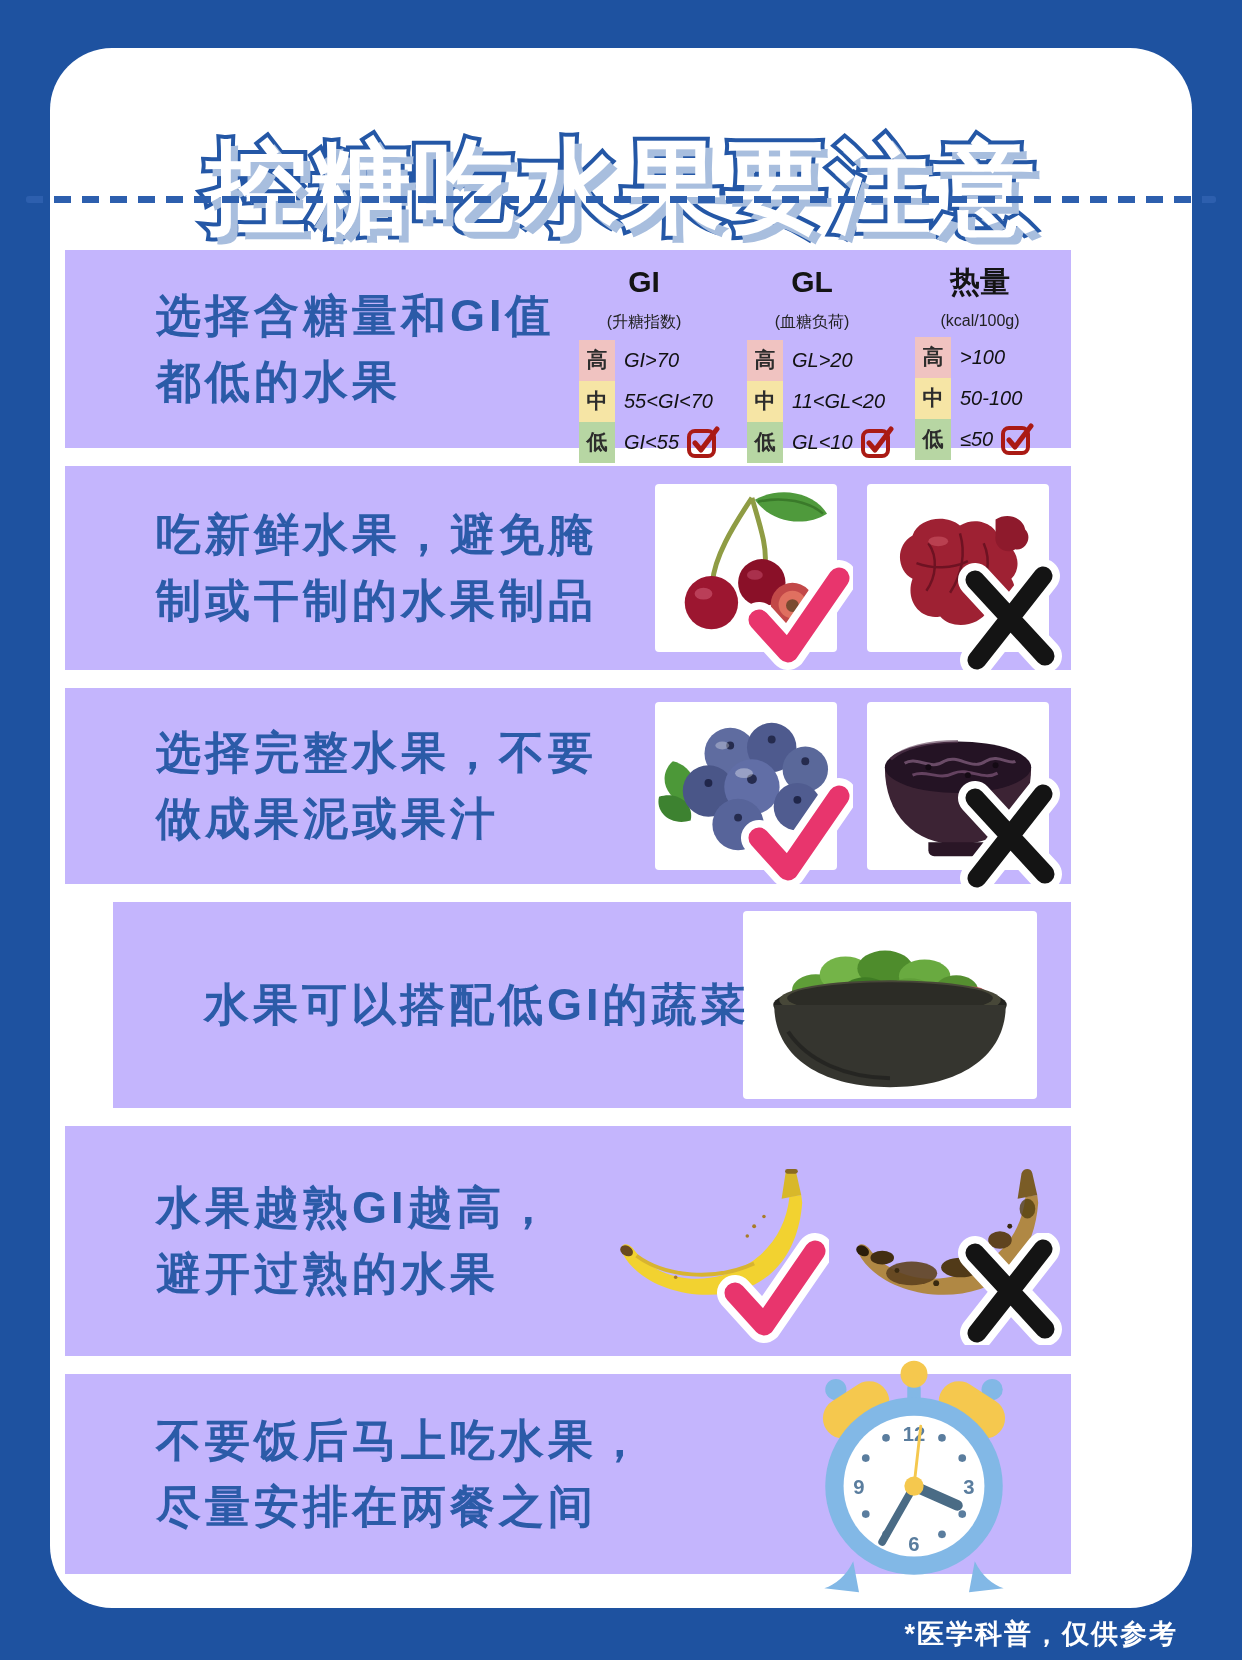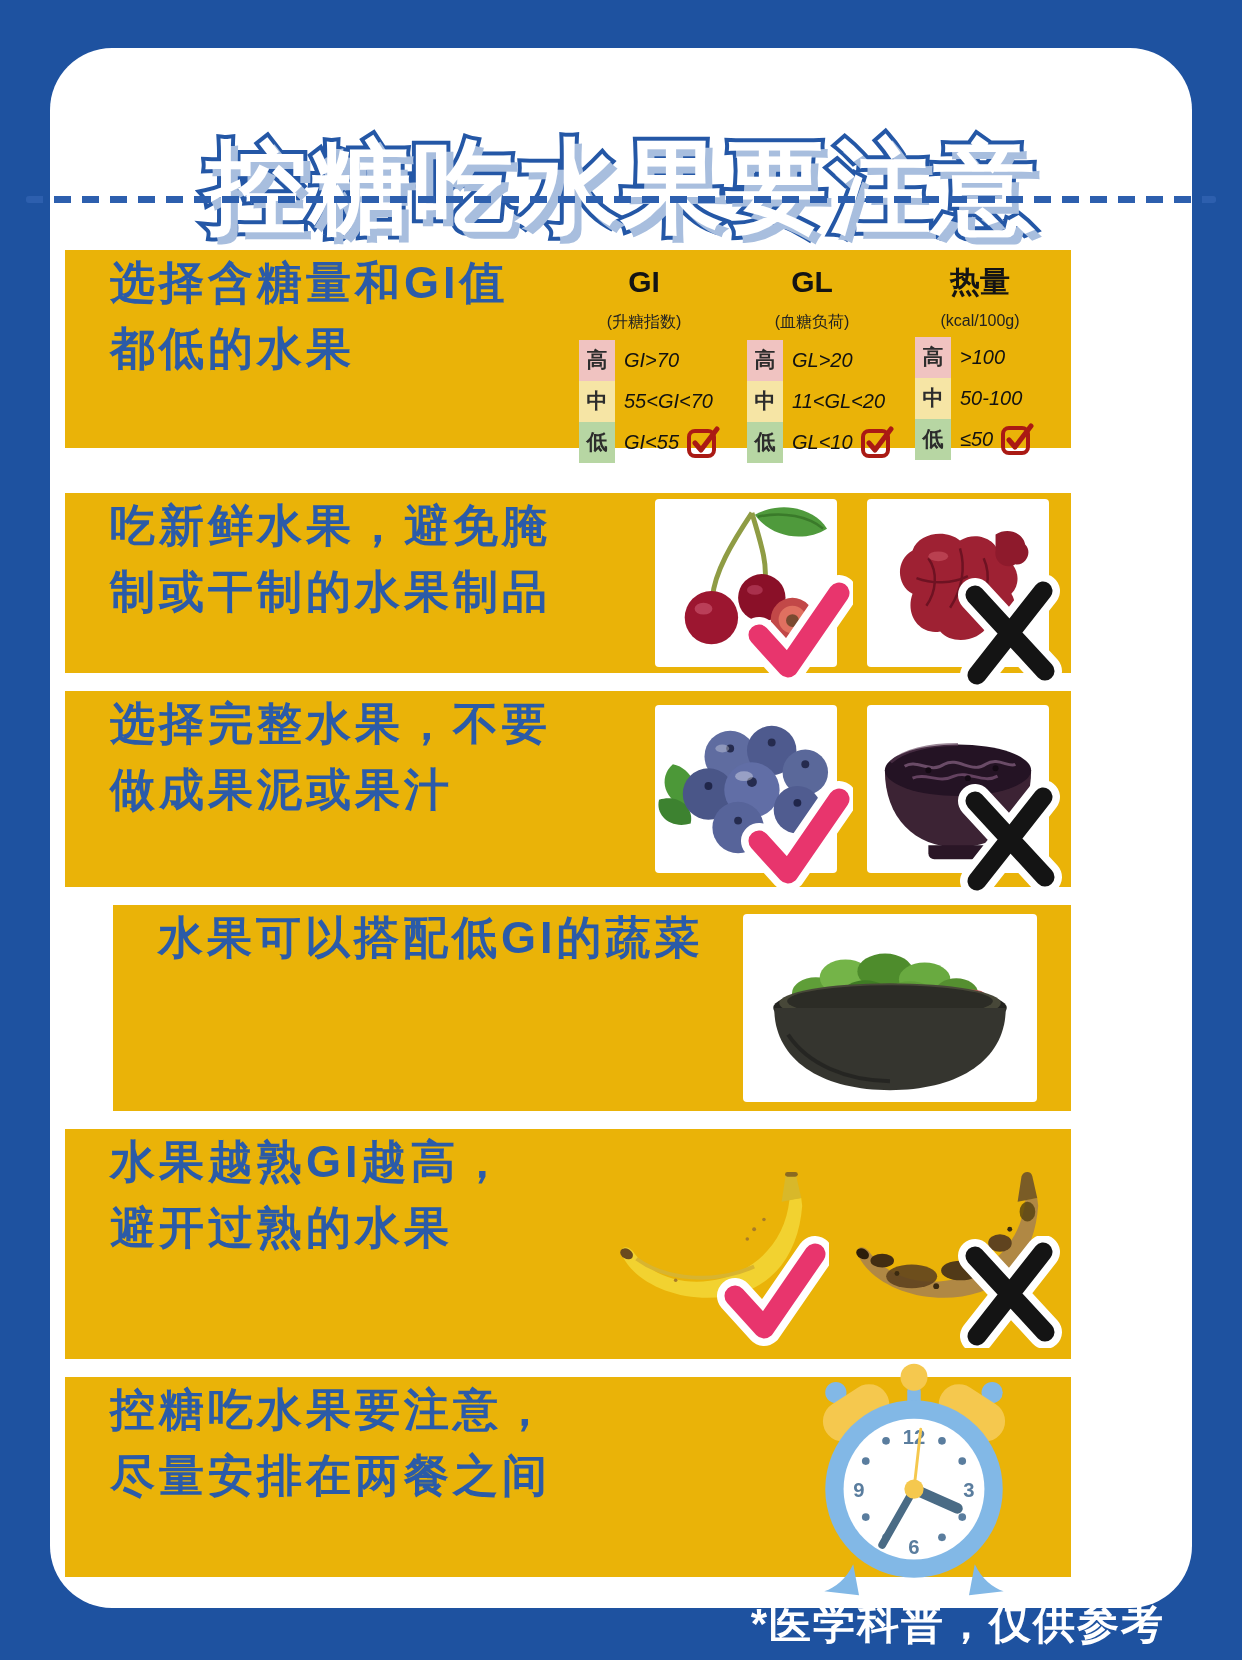--- a/index.html
+++ b/index.html
@@ -24,24 +24,24 @@
   .dashes{
     position:absolute;top:196px;left:26px;right:26px;height:7px;
     background:repeating-linear-gradient(90deg,#2d5fae 0 17px,transparent 17px 28px);
     border-radius:3px;
   }
   .rows{
     position:absolute;left:65px;top:250px;width:1006px;
     display:flex;flex-direction:column;gap:18px;
   }
   .row{
-    background:#eab308;position:relative;
-    display:flex;align-items:flex-start;
-  }
-  .r1{height:198px;} .r2{height:180px;margin-top:27px;} .r3{height:196px;}
+    background:#c4b5fd;position:relative;
+    display:flex;align-items:center;padding-left:46px;
+  }
+  .r1{height:198px;} .r2{height:204px;} .r3{height:196px;}
   .r4{height:206px;margin-left:48px;} .r5{height:230px;} .r6{height:200px;}
   .tip-text{
     margin-left:45px;font-size:45px;font-weight:600;color:#2b5ba8;
     line-height:1.47;letter-spacing:4px;white-space:nowrap;z-index:2;
   }
   
   .gi-table{position:absolute;right:12px;top:16px;display:flex;gap:10px;z-index:1;}
   .gi-col{width:158px;display:flex;flex-direction:column;align-items:center;}
   .gi-head{font-size:30px;font-weight:bold;color:#141414;line-height:1.05;}
   .gi-sub{font-size:16px;color:#222222;margin-top:14px;}
@@ -63,22 +63,22 @@
   }
   .photo{position:relative;width:182px;height:168px;}
   .photo.boxed{background:#ffffff;border-radius:4px;}
   .photo > svg.art{width:100%;height:100%;display:block;}
   .photo.wide{width:294px;height:188px;}
   .mark{position:absolute;width:112px;height:112px;right:-16px;bottom:-20px;z-index:3;}
   .clockwrap{position:absolute;right:46px;top:50%;transform:translateY(-50%);width:222px;height:246px;}
   .clockwrap svg{width:100%;height:100%;display:block;}
   
   .footer{
-    position:absolute;right:77px;bottom:8px;
-    font-size:42px;font-weight:bold;color:#ffffff;letter-spacing:2px;white-space:nowrap;
+    position:absolute;right:64px;bottom:8px;
+    font-size:27px;font-weight:bold;color:#ffffff;letter-spacing:2px;white-space:nowrap;
   }
 </style>
 </head>
 <body>
 
 <div class="panel"></div>
 
 <h1 class="title">控糖吃水果要注意</h1>
 <div class="dashes"></div>
 
@@ -331,21 +331,21 @@
         <svg class="mark" viewBox="0 0 112 112">
           <path d="M22 20 L92 96 M90 16 L24 100" fill="none" stroke="#ffffff" stroke-width="34" stroke-linecap="round"></path>
           <path d="M22 20 L92 96 M90 16 L24 100" fill="none" stroke="#141414" stroke-width="19" stroke-linecap="round"></path>
         </svg>
       </div>
     </div>
   </section>
 
   <section class="row r6">
     <div class="tip-text">
-      <div>控糖吃水果要注意，</div>
+      <div>不要饭后马上吃水果，</div>
       <div>尽量安排在两餐之间</div>
     </div>
     <div class="clockwrap">
       <svg viewBox="0 0 230 255">
         <path d="M52 218 C44 234 34 242 22 246 L58 250 Z" fill="#82b8e6"></path>
         <path d="M178 218 C186 234 196 242 208 246 L172 250 Z" fill="#82b8e6"></path>
         <circle cx="34" cy="40" r="11" fill="#82b8e6"></circle>
         <circle cx="196" cy="40" r="11" fill="#82b8e6"></circle>
         <rect x="18" y="40" width="74" height="42" rx="21" transform="rotate(-33 55 61)" fill="#f5c84e"></rect>
         <rect x="138" y="40" width="74" height="42" rx="21" transform="rotate(33 175 61)" fill="#f5c84e"></rect>

